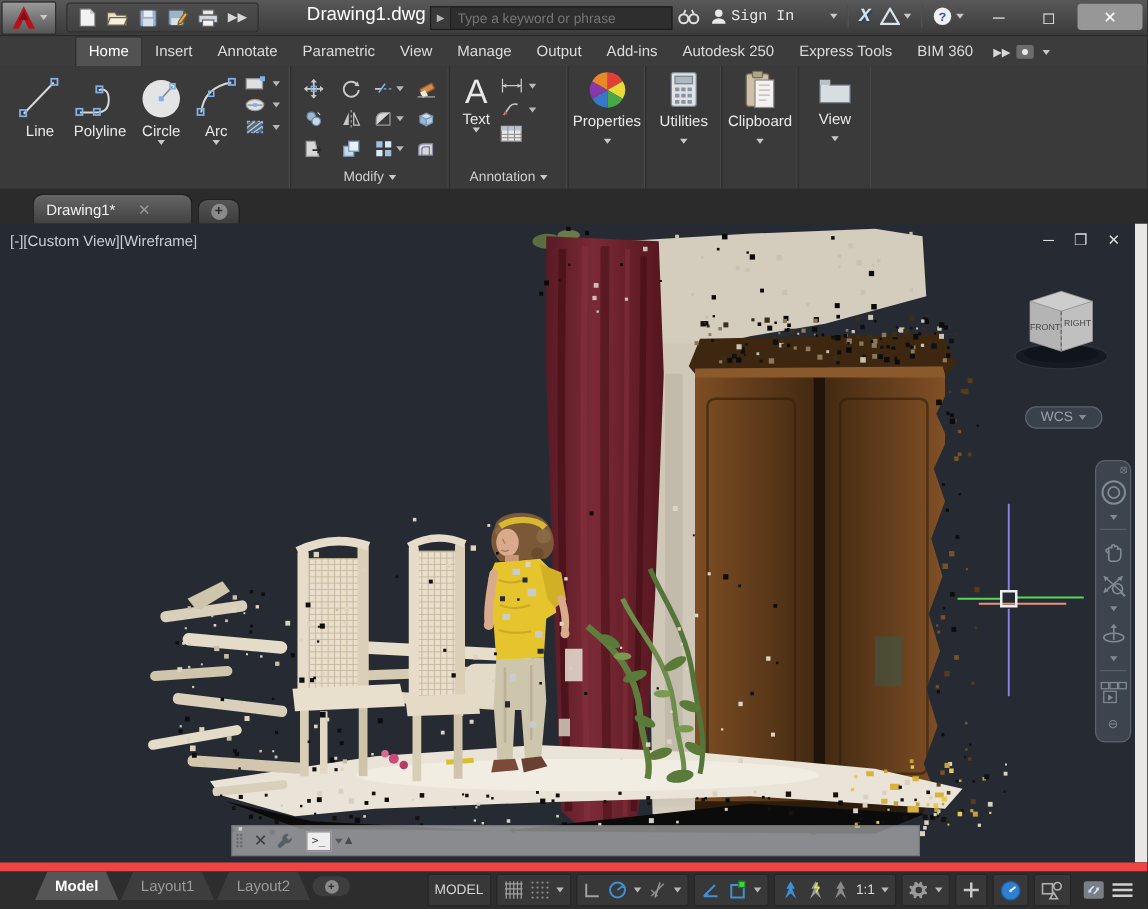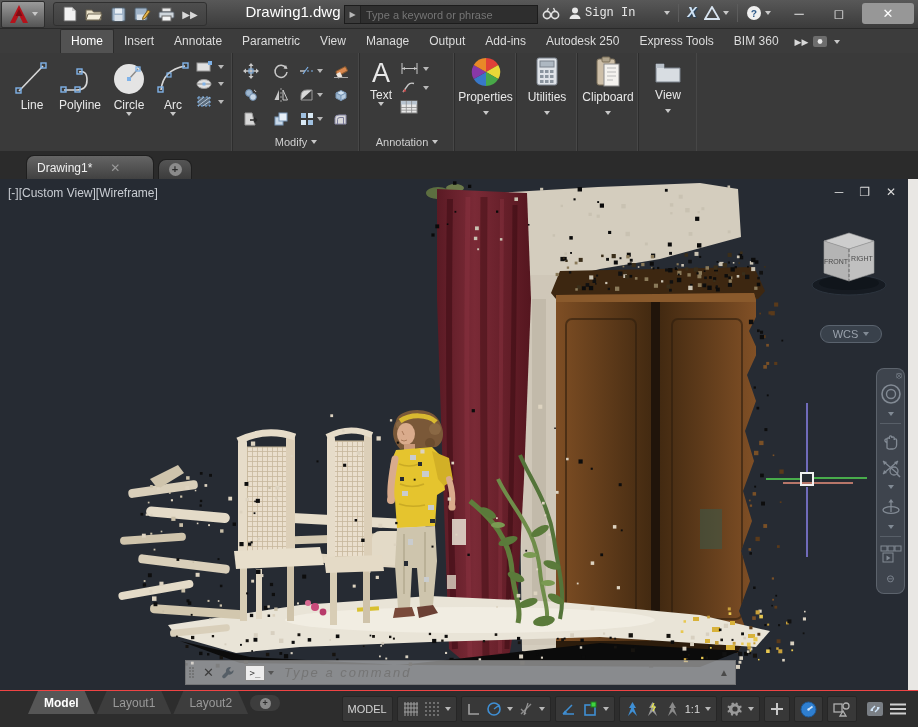--- a/index.html
+++ b/index.html
@@ -102,21 +102,21 @@
   .cmd-prompt { width:20px; height:16px; background:#ededed; border:1px solid #8a8a8a;
     margin-left:10px; display:flex; align-items:center; justify-content:center;
     color:#444; font-size:9px; font-family:"DejaVu Sans Mono",monospace; }
   .cmdbar input { flex:1; border:0; outline:none; background:transparent; color:#5f5f5f;
     font-size:13px; font-style:italic; letter-spacing:2px; padding-left:10px;
     font-family:"Liberation Sans",sans-serif; }
   .cmd-up { color:#4a4a4a; font-size:10px; padding-right:6px; }
 
   
   .statusbar { position:absolute; left:0; top:690px; width:918px; height:37px; background:#2d2d2d;
-    border-top:1px solid #ef4444; display:flex; align-items:center; }
+    border-top:7px solid #ef4444; display:flex; align-items:center; }
   .mtabs { display:flex; align-items:flex-start; height:100%; padding-left:28px; gap:2px; }
   .mtab { height:23px; padding:0 16px; display:flex; align-items:center; font-size:12px;
     color:#9a9a9a; background:#3d3d3d; clip-path:polygon(10px 0,calc(100% - 10px) 0,100% 100%,0 100%); }
   .mtab.active { background:#565656; color:#fff; font-weight:bold; }
   .mtab-add { margin-top:4px; width:30px; height:16px; background:#3d3d3d; border-radius:8px;
     display:flex; align-items:center; justify-content:center; }
   .sb-right { margin-left:auto; display:flex; align-items:center; gap:4px; padding-right:6px; }
   .chip { height:26px; background:#383838; border:1px solid #262626; border-radius:2px;
     display:flex; align-items:center; padding:0 5px; gap:5px; }
   .chip .lbl { color:#d4d4d4; font-size:11px; }
@@ -1264,21 +1264,20 @@
           <i></i>
           <i></i>
           <i></i>
         </span>
       <span class="cmd-x">✕</span>
       <svg width="15" height="15" viewBox="0 0 15 15">
           <path d="M10 2 a4 4 0 0 0 -4 5 L2.5 10.5 a1.8 1.8 0 0 0 2.5 2.5 L8.5 9.5 a4 4 0 0 0 5 -4.5 l-2.5 2 -2 -2 2 -2.5 Z" fill="#555e66"></path>
         </svg>
       <span class="cmd-prompt">&gt;_</span>
       <span class="dd" style="margin-left:3px; border-top-color:#555;"></span>
-      <input placeholder="Type a command" style="">
       <span class="cmd-up">▲</span>
     </div>
   </div>
   <div class="right-strip"></div>
 
   <div class="statusbar">
     <div class="mtabs">
       <div class="mtab active">
           <span>Model</span>
         </div>

